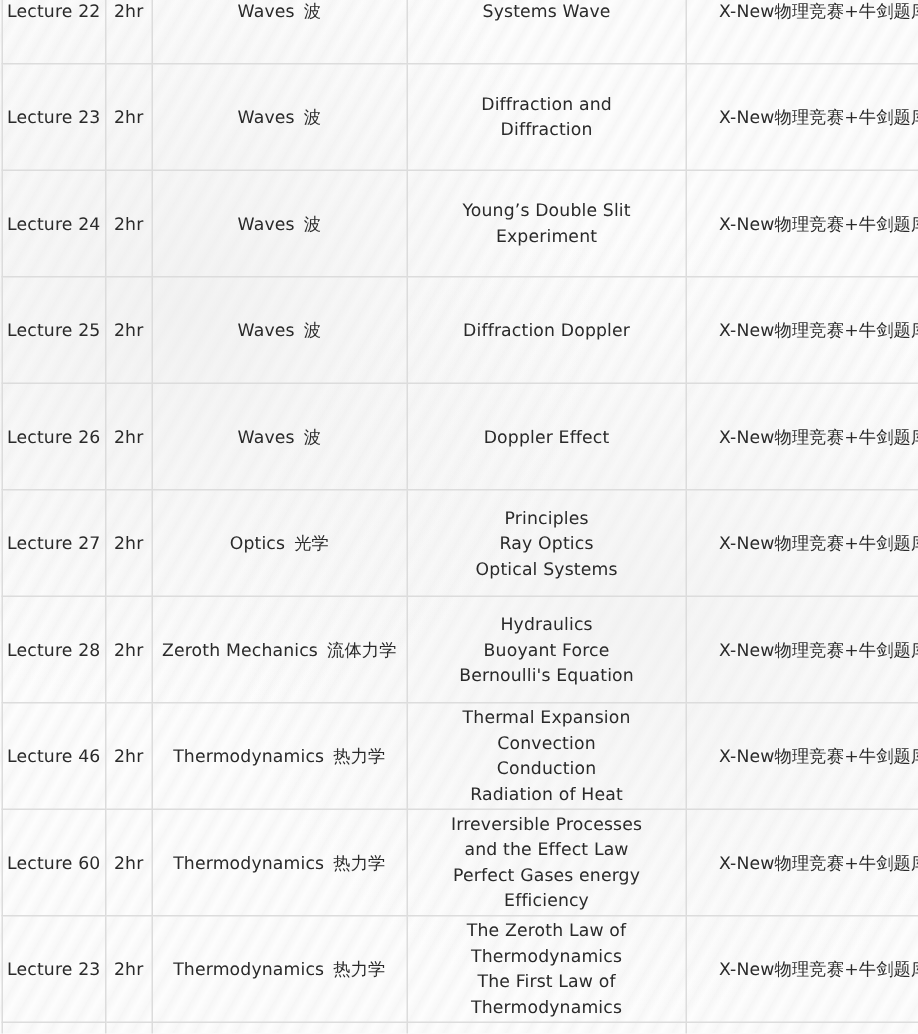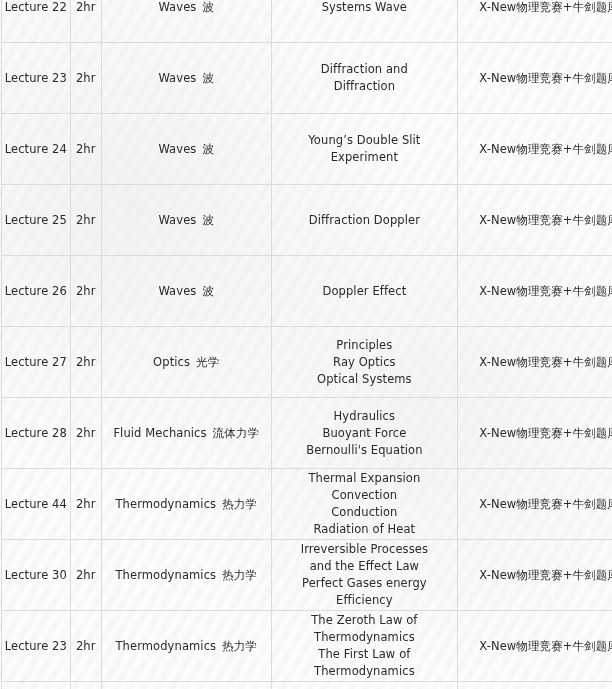--- a/index.html
+++ b/index.html
@@ -119,44 +119,44 @@
           <span class="content-line">Principles</span>
           <span class="content-line">Ray Optics</span>
           <span class="content-line">Optical Systems</span>
         </td>
     <td class="c-source"><span>X-New物理竞赛+牛剑题库</span></td>
   </tr>
 
   <tr>
     <td class="c-lecture"><span>Lecture 28</span></td>
     <td class="c-hours"><span>2hr</span></td>
-    <td class="c-topic"><span>Fluid Mechanics</span><span class="topic-cn">流体力学</span></td>
+    <td class="c-topic"><span>Zeroth Mechanics</span><span class="topic-cn">流体力学</span></td>
     <td class="c-content">
           <span class="content-line">Hydraulics</span>
           <span class="content-line">Buoyant Force</span>
           <span class="content-line">Bernoulli's Equation</span>
         </td>
     <td class="c-source"><span>X-New物理竞赛+牛剑题库</span></td>
   </tr>
 
   <tr>
-    <td class="c-lecture"><span>Lecture 44</span></td>
+    <td class="c-lecture"><span>Lecture 46</span></td>
     <td class="c-hours"><span>2hr</span></td>
     <td class="c-topic"><span>Thermodynamics</span><span class="topic-cn">热力学</span></td>
     <td class="c-content">
           <span class="content-line">Thermal Expansion</span>
           <span class="content-line">Convection</span>
           <span class="content-line">Conduction</span>
           <span class="content-line">Radiation of Heat</span>
         </td>
     <td class="c-source"><span>X-New物理竞赛+牛剑题库</span></td>
   </tr>
 
   <tr>
-    <td class="c-lecture"><span>Lecture 30</span></td>
+    <td class="c-lecture"><span>Lecture 60</span></td>
     <td class="c-hours"><span>2hr</span></td>
     <td class="c-topic"><span>Thermodynamics</span><span class="topic-cn">热力学</span></td>
     <td class="c-content">
           <span class="content-line">Irreversible Processes</span>
           <span class="content-line">and the Effect Law</span>
           <span class="content-line">Perfect Gases energy</span>
           <span class="content-line">Efficiency</span>
         </td>
     <td class="c-source"><span>X-New物理竞赛+牛剑题库</span></td>
   </tr>

